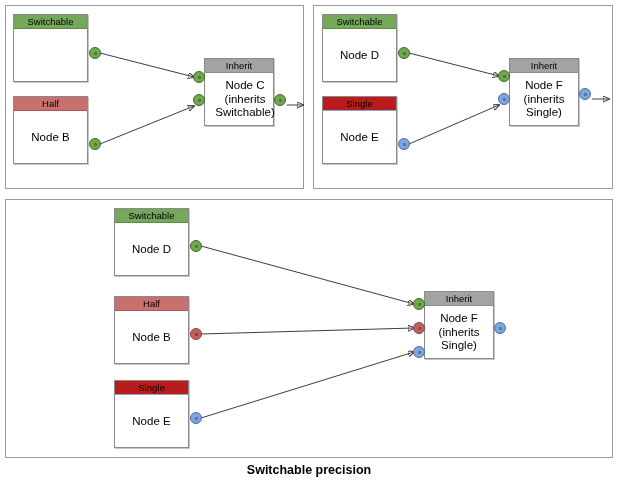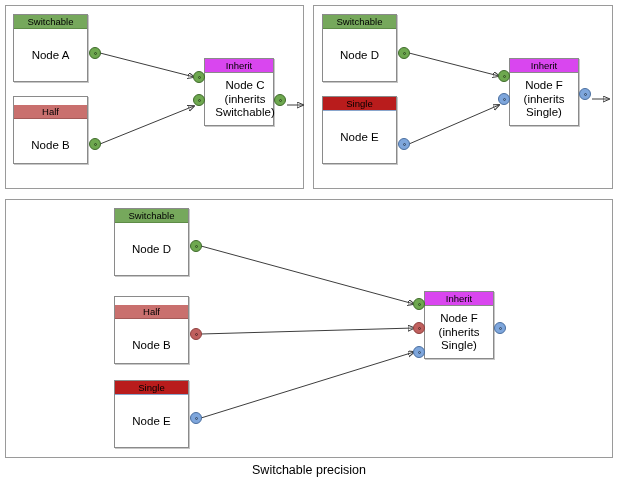--- a/index.html
+++ b/index.html
@@ -41,23 +41,23 @@
     align-items:center;
     justify-content:center;
     flex-direction:column;
     text-align:center;
     font-size:11.5px;
     line-height:13.5px;
     white-space:pre-line;
     padding:0 2px;
   }
   .hdr.green {background:#76A85C;border-color:#5e8c47;}
-  .hdr.red   {background:#C9706E;border-color:#a35a58;margin-top:8px;}
+  .hdr.red   {background:#C9706E;border-color:#a35a58;}
   .hdr.blue  {background:#b91c1c;border-color:#8aa6cc;}
-  .hdr.grey  {background:#d946ef;border-color:#8a8a8a;}
+  .hdr.grey  {background:#a3a3a3;border-color:#8a8a8a;}
 
   .port{
     position:absolute;
     width:12px;height:12px;
     border-radius:50%;
     box-sizing:border-box;
     border:1px solid #4c4c4c;
   }
   .port::after{
     content:"";
@@ -75,32 +75,32 @@
 
   svg.wires{position:absolute;left:0;top:0;width:618px;height:488px;overflow:visible;pointer-events:none;}
   svg.wires line, svg.wires path{stroke:#3d3d3d;stroke-width:1;fill:none;}
 
   .caption{
     position:absolute;
     text-align:center;
     font-size:12.5px;
     color:#000000;
     white-space:nowrap;
+    font-weight:bold;
   }
 </style>
 </head>
 <body>
 
 <div id="stage">
 
   <div class="panel" style="left:5px;top:5px;width:299px;height:184px;">
 
     <div class="node" style="left:7px;top:8px;width:75px;height:68px;">
       <div class="hdr green">Switchable</div>
-      <div class="body" style="height:53px;">Node A</div>
     </div>
 
     <div class="node" style="left:7px;top:90px;width:75px;height:68px;">
       <div class="hdr red">Half</div>
       <div class="body" style="height:53px;">Node B</div>
     </div>
 
     <div class="node" style="left:198px;top:52px;width:70px;height:68px;">
       <div class="hdr grey">Inherit</div>
       <div class="body" style="height:53px;margin-left:12px;">Node C

